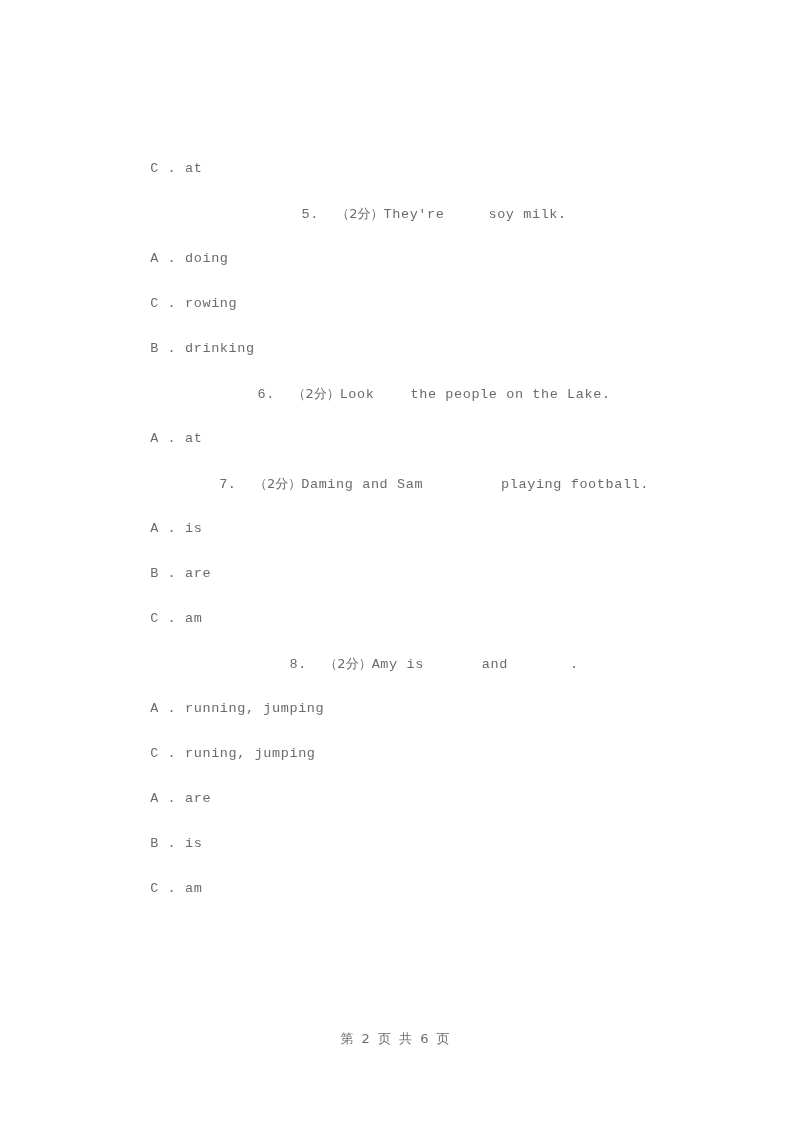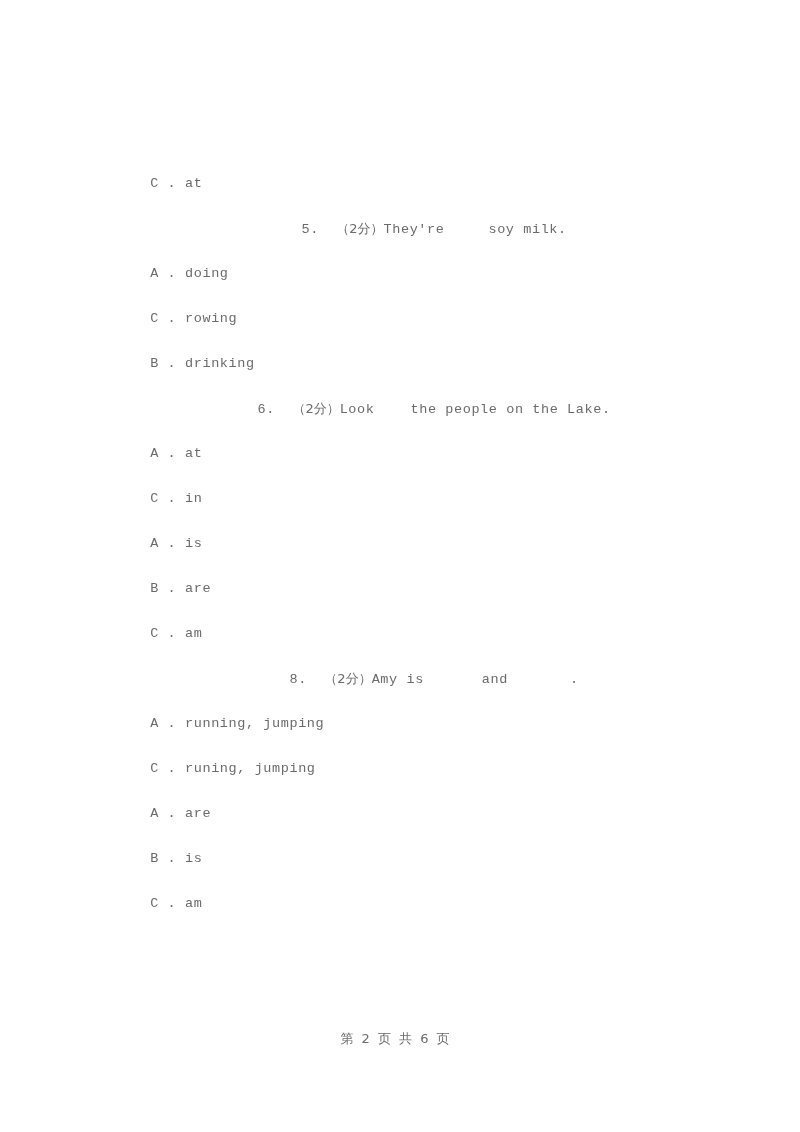--- a/index.html
+++ b/index.html
@@ -12,21 +12,21 @@
     position: relative;
     width: 800px;
     height: 1132px;
     background: #ffffff;
     overflow: hidden;
     font-family: "Liberation Mono", "DejaVu Sans Mono", monospace;
   }
   .content {
     position: absolute;
     left: 98px;
-    top: 116px;
+    top: 101px;
     width: 620px;
   }
   .line {
     height: 45px;
     line-height: 45px;
     font-size: 13.5px;
     color: #6d6d6d;
     white-space: pre;
     letter-spacing: 0.6px;
   }
@@ -87,24 +87,24 @@
     <div class="line opt-line">
       <span>B . drinking</span>
     </div>
 
     <div class="line q-line">
       <span>6.</span><span>  </span><span class="cjk">（2分）</span><span>Look</span><span class="blank-gap" style="width:36px"></span><span>the people on the Lake.</span>
     </div>
     <div class="line opt-line">
       <span>A . at</span>
     </div>
-    <div class="line opt-line">
-      <span>C . in</span>
+
+    <div class="line q-line">
+      <span>7.</span><span>  </span><span class="cjk">（2分）</span><span>Daming and Sam</span><span class="blank-gap" style="width:78px"></span><span>playing football.</span>
     </div>
-
     <div class="line opt-line">
       <span>A . is</span>
     </div>
     <div class="line opt-line">
       <span>B . are</span>
     </div>
     <div class="line opt-line">
       <span>C . am</span>
     </div>
 

